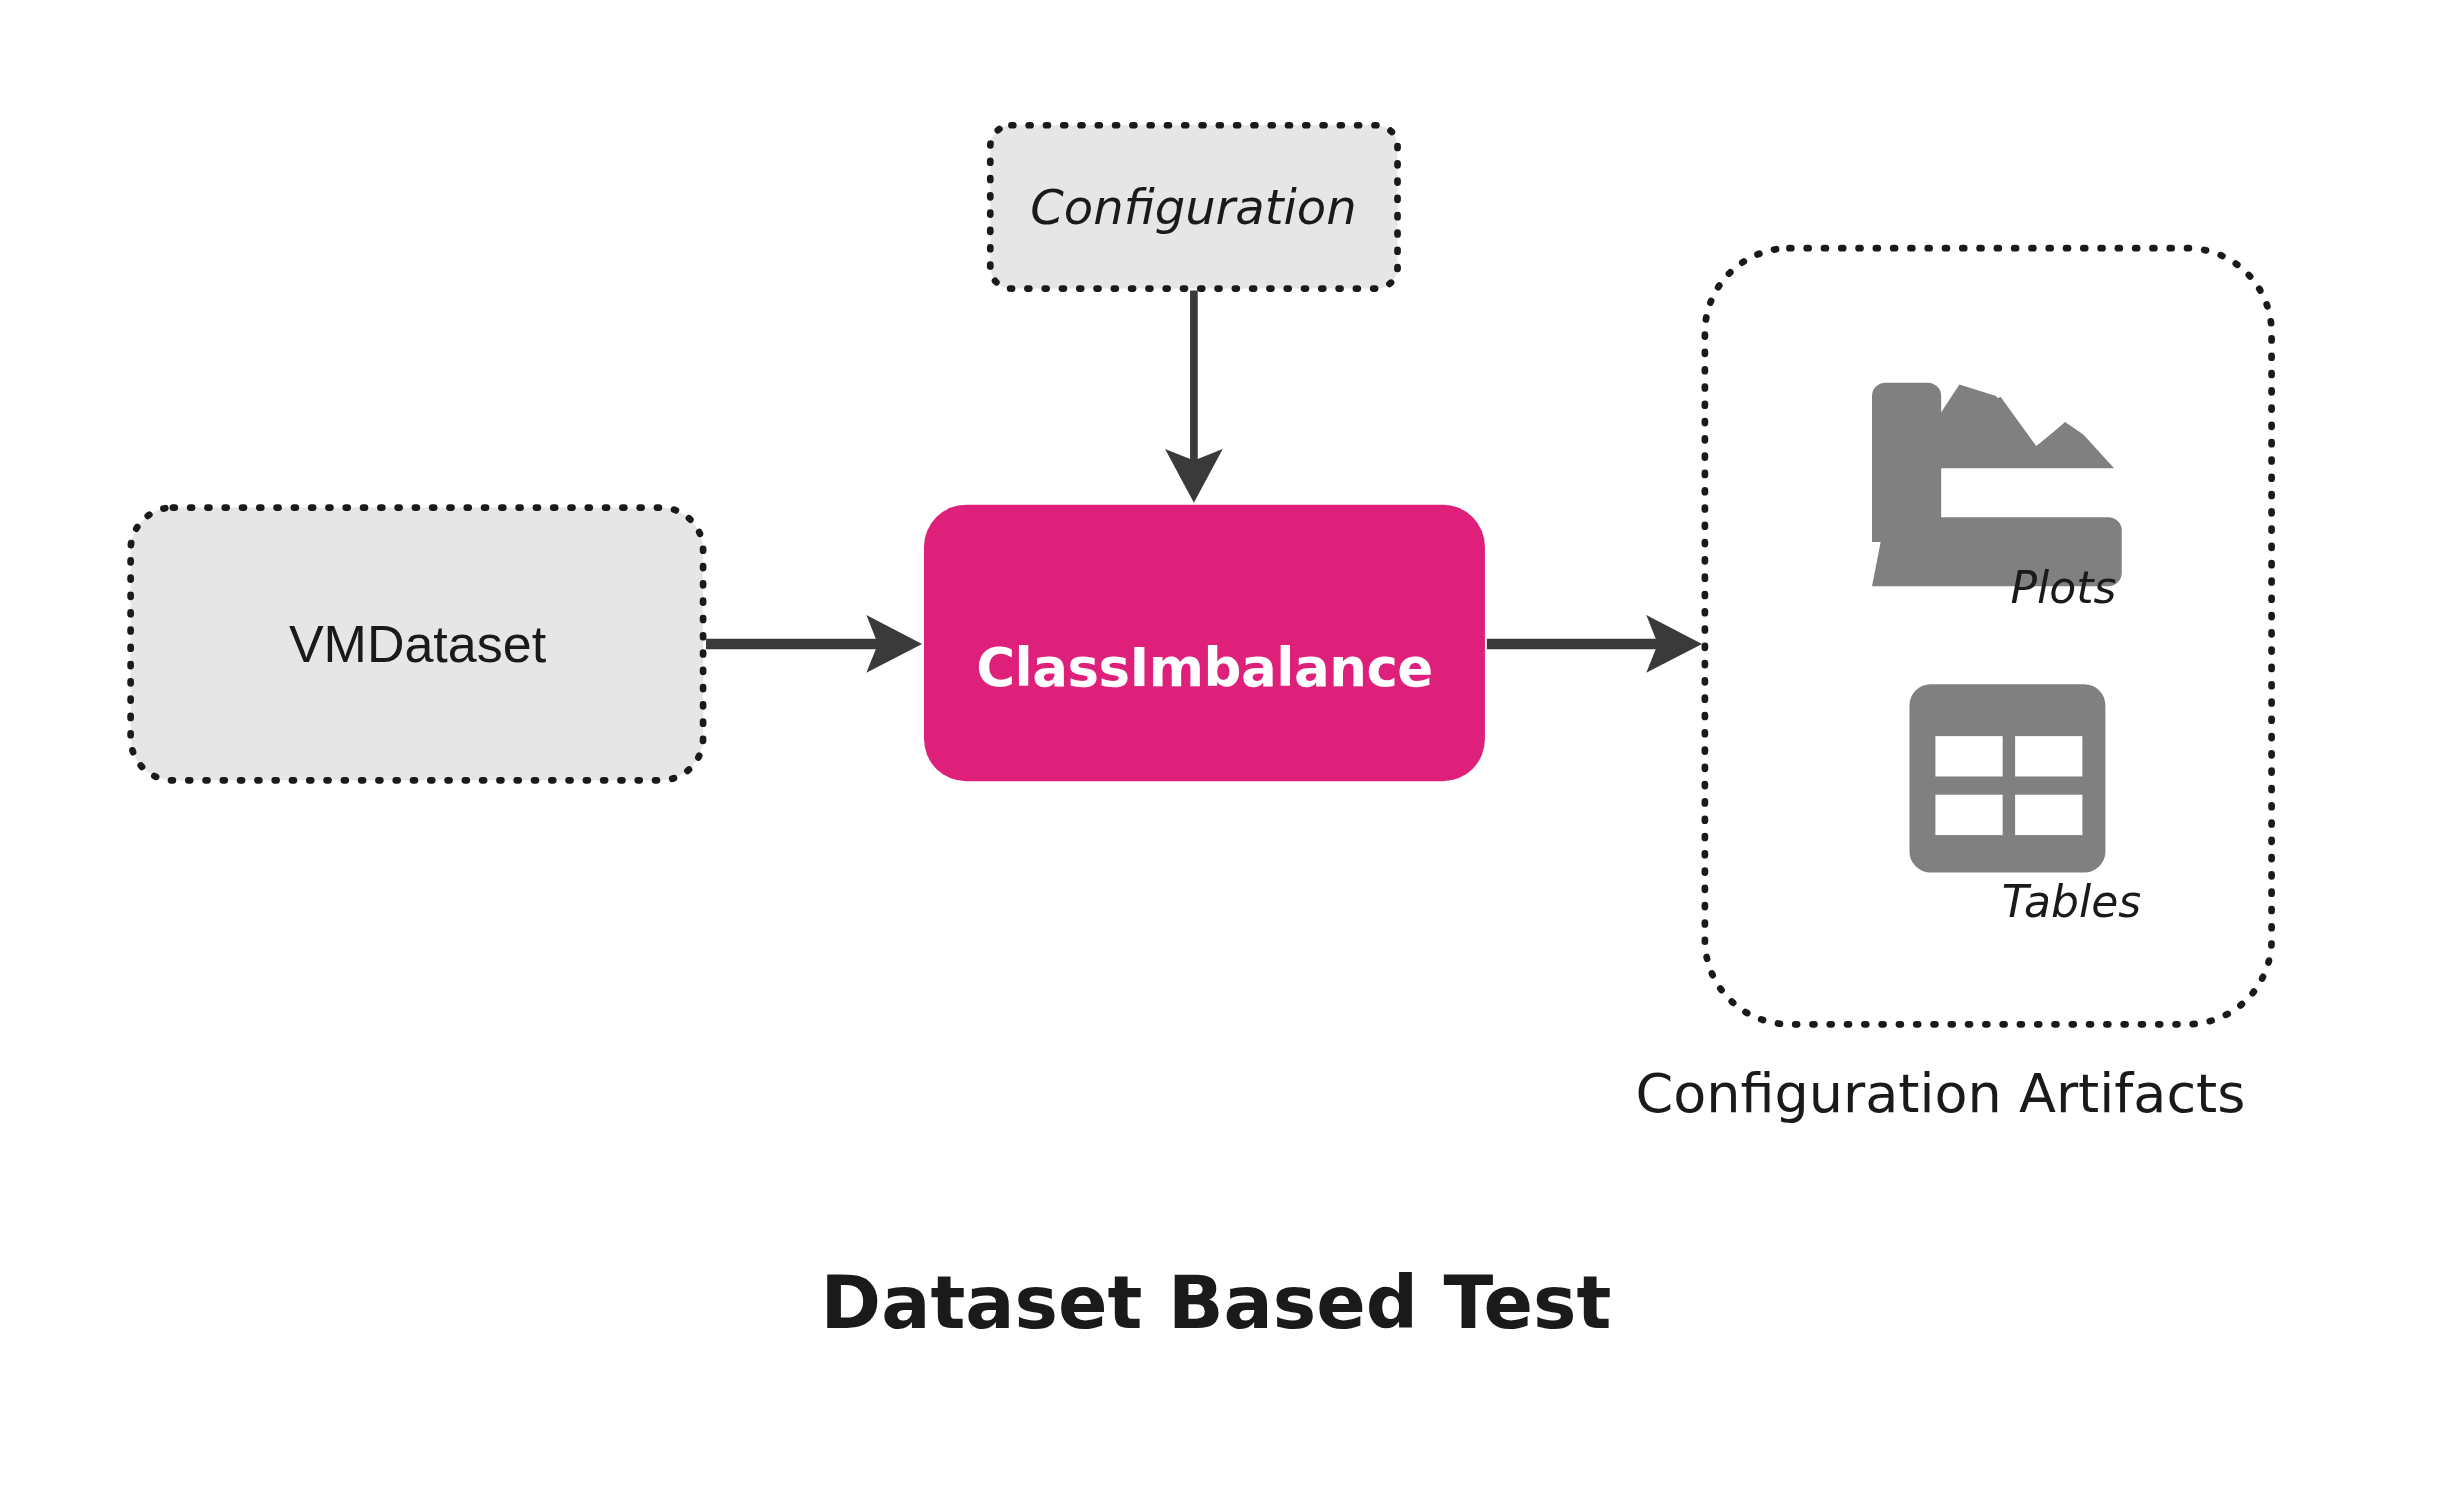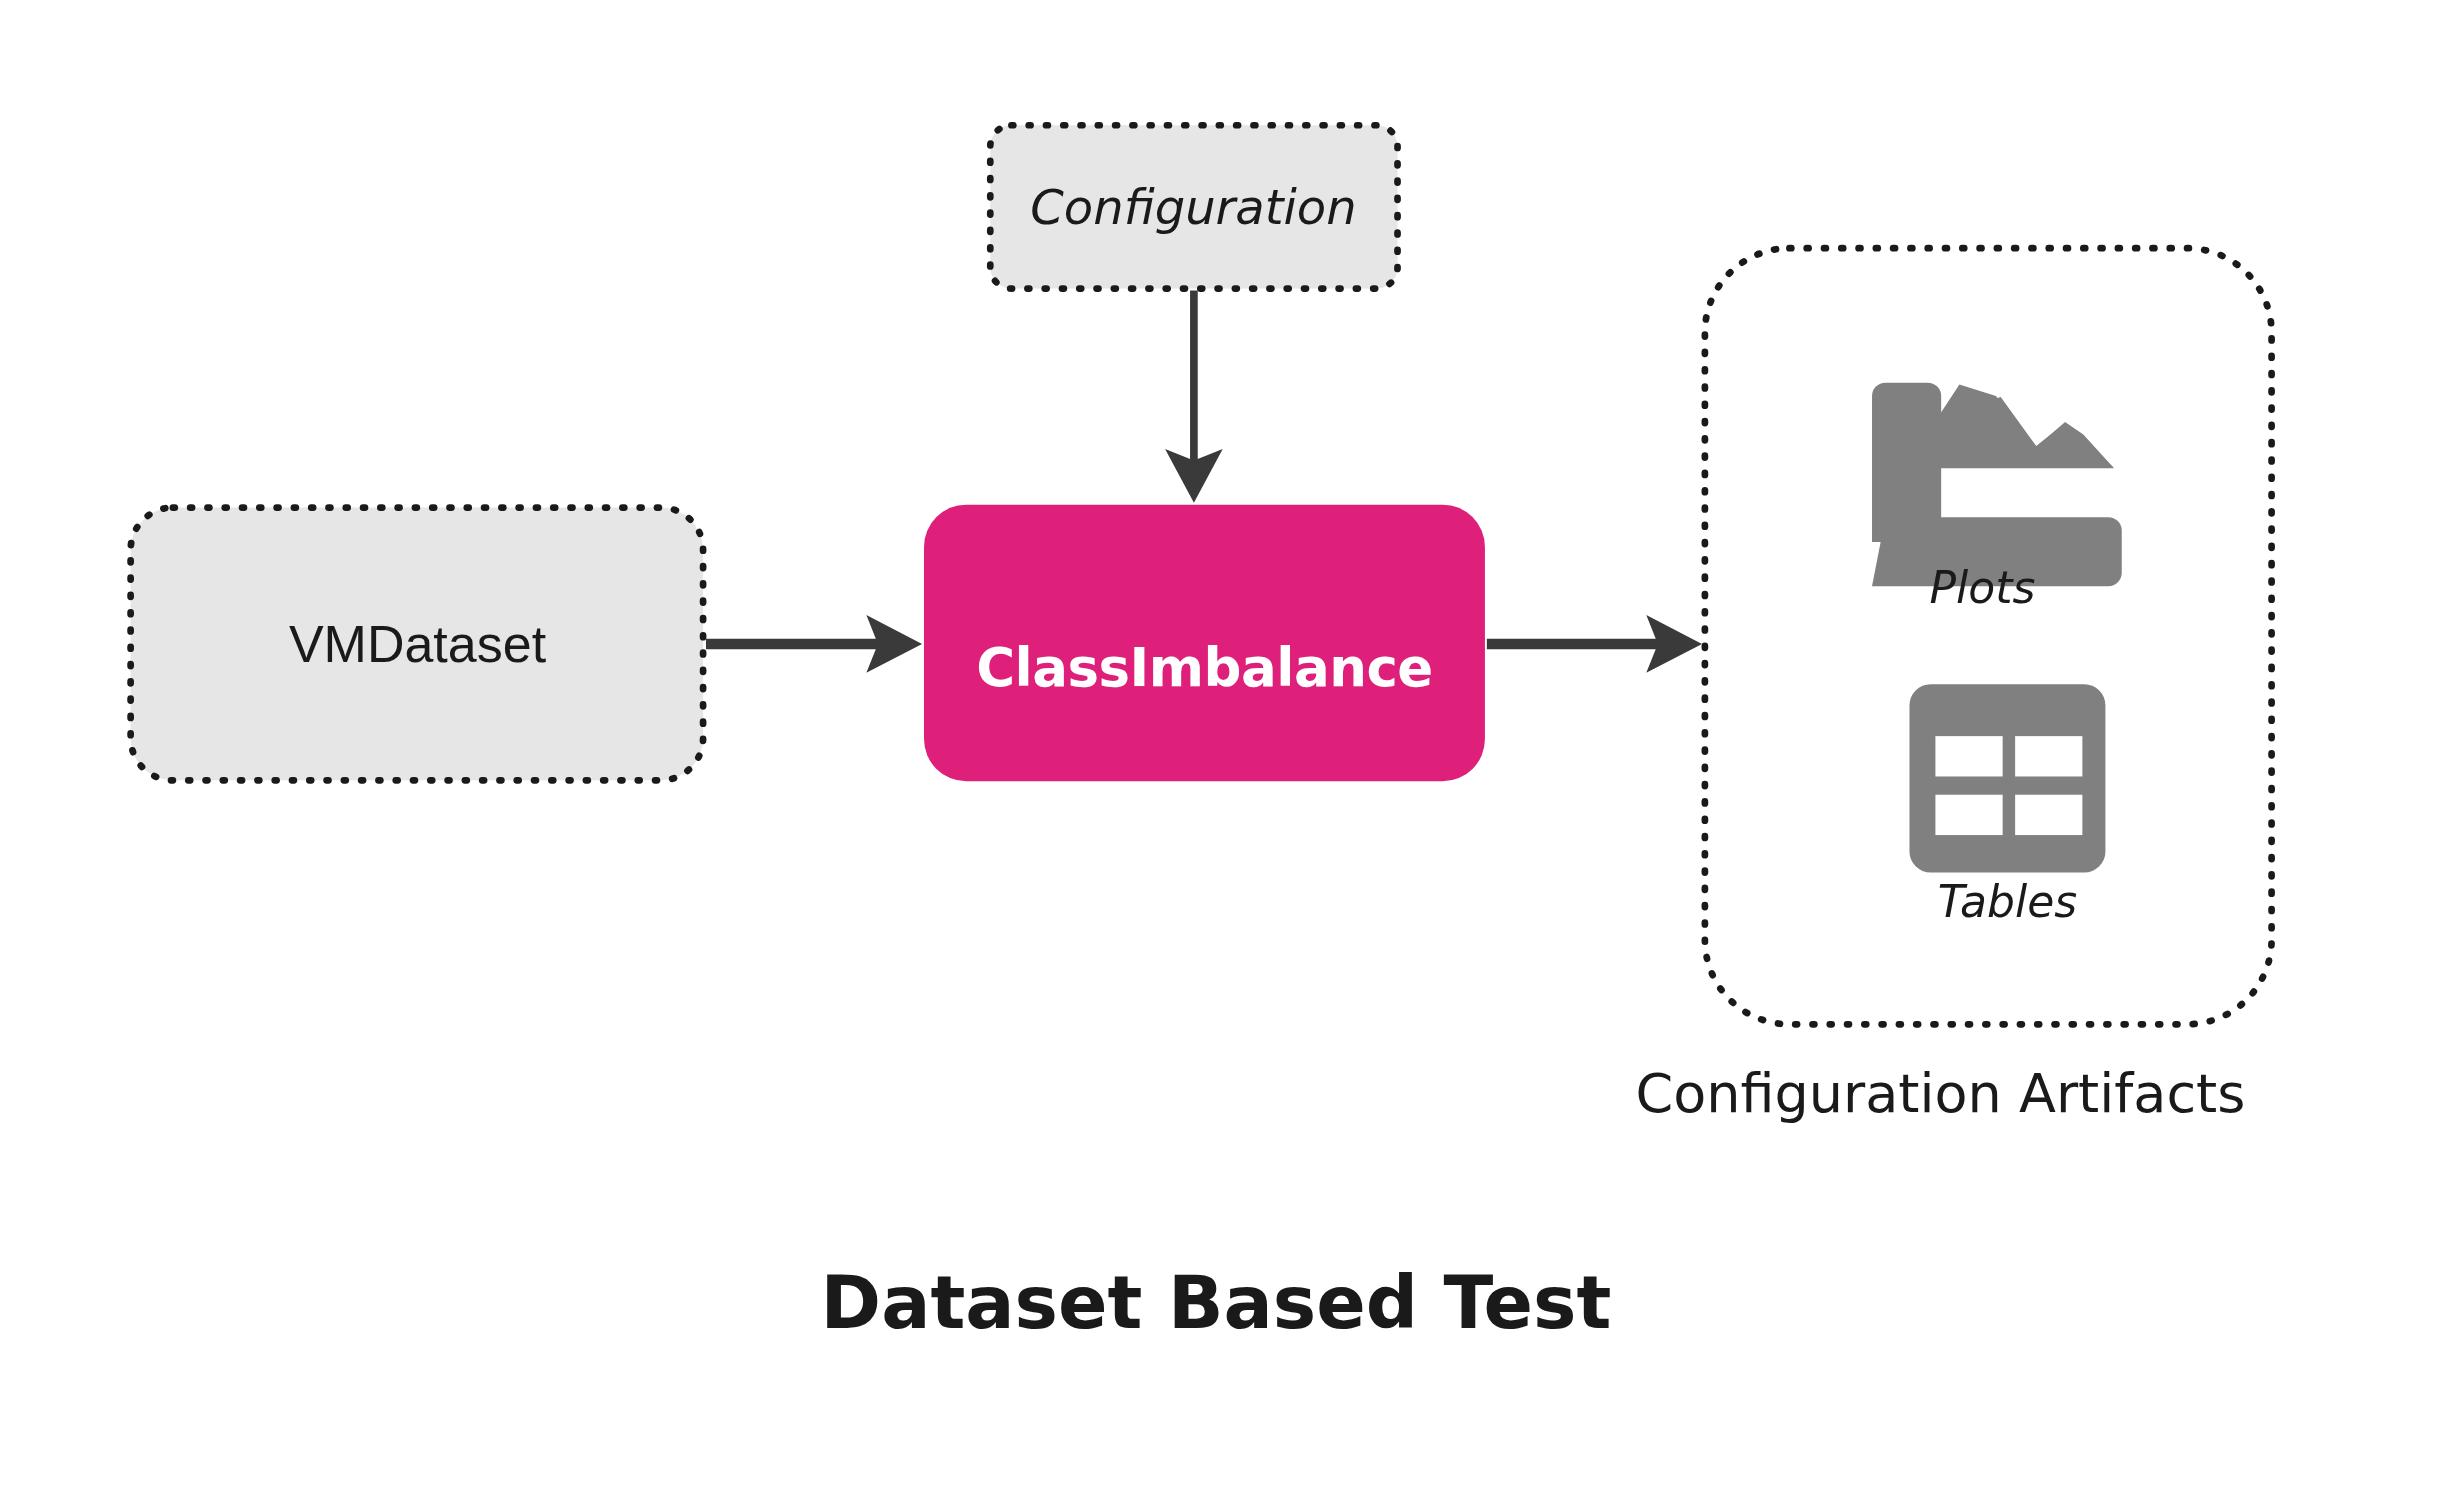--- a/index.html
+++ b/index.html
@@ -64,31 +64,31 @@
     height: 327px;
     color: #ffffff;
     font-size: 53px;
     font-weight: bold;
     letter-spacing: -0.5px;
     font-family: "DejaVu Sans", sans-serif;
   }
 
   
   #plots-label {
-    left: 1800px;
+    left: 1881px;
     top: 555px;
     width: 365px;
     height: 65px;
     color: #1a1a1a;
     font-size: 44px;
     font-style: italic;
     font-family: "DejaVu Sans", sans-serif;
   }
   #tables-label {
-    left: 1825px;
+    left: 1889px;
     top: 869px;
     width: 365px;
     height: 65px;
     color: #1a1a1a;
     font-size: 44px;
     font-style: italic;
     font-family: "DejaVu Sans", sans-serif;
   }
 
   

